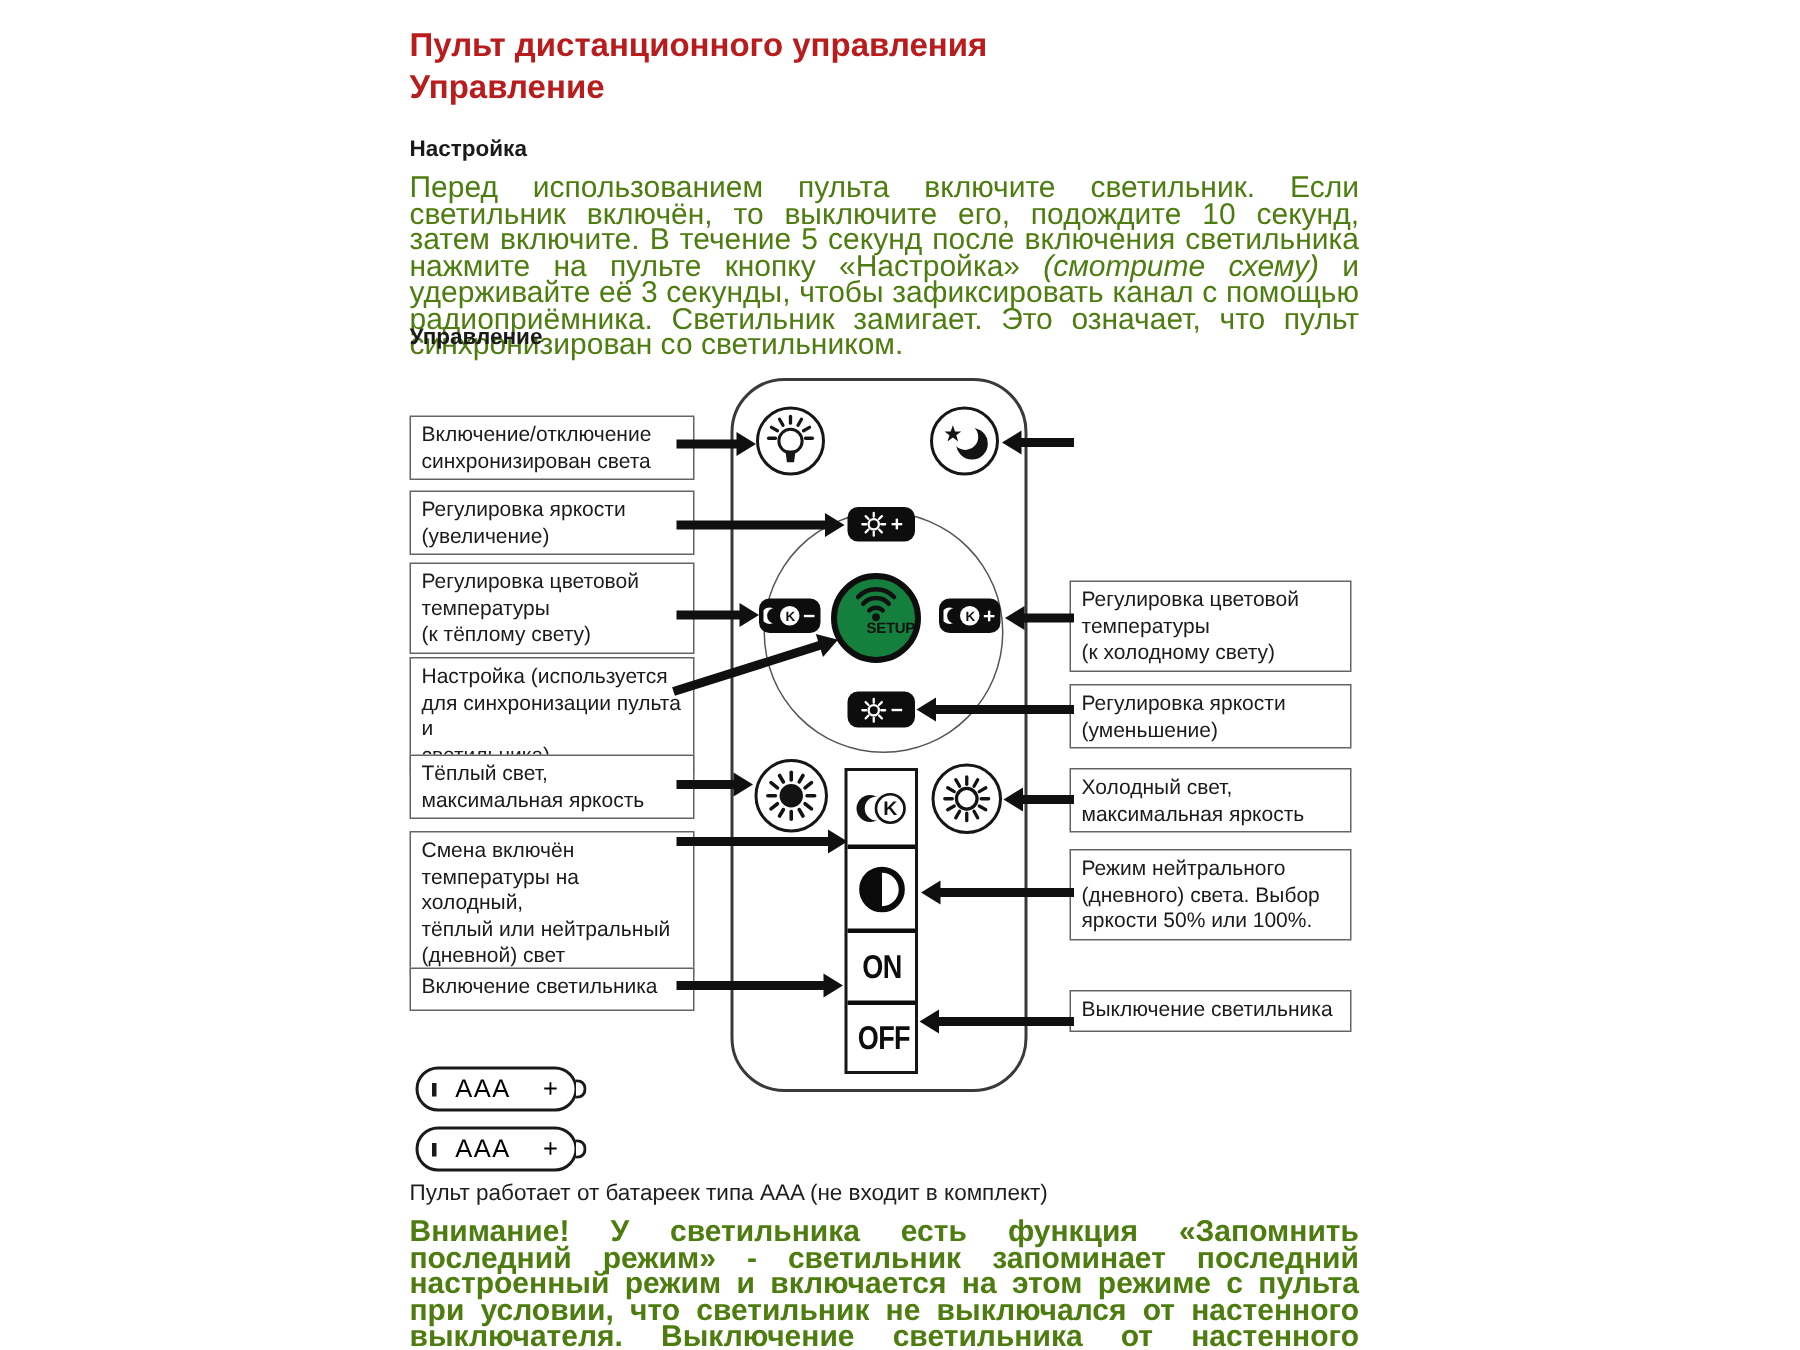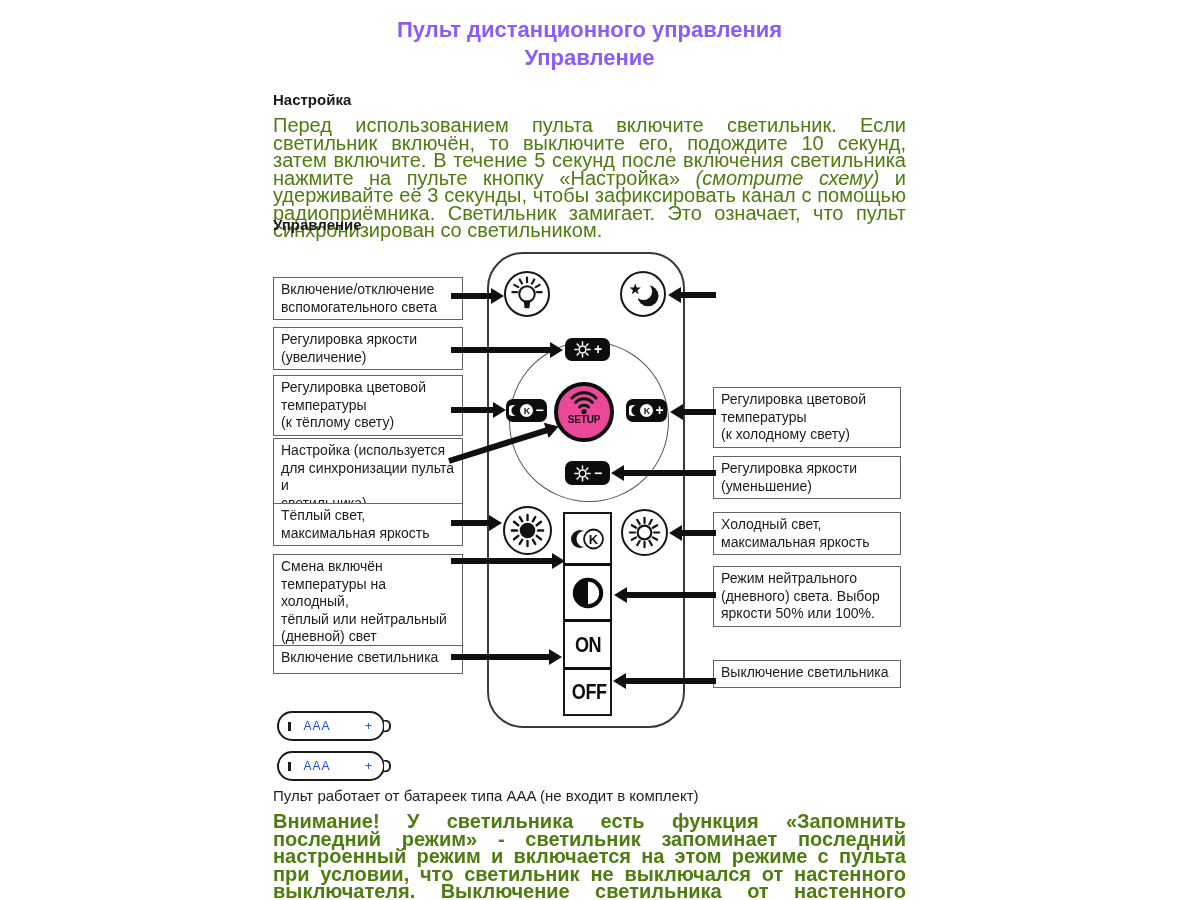--- a/index.html
+++ b/index.html
@@ -1,19 +1,19 @@
 <!DOCTYPE html>
 <html><head>
 <meta charset="utf-8">
 <style>
   html,body{margin:0;padding:0;background:#fff;}
   .page{position:relative;width:1200px;height:900px;background:#ffffff;overflow:hidden;
         font-family:"Liberation Sans","DejaVu Sans",sans-serif;color:#1c1c1c;}
-  .title{position:absolute;left:273px;top:16px;width:633px;text-align:center;
-         font-size:22px;font-weight:700;line-height:28px;color:#8b5cf6;}
+  .title{position:absolute;left:273px;top:16px;width:633px;
+         font-size:22px;font-weight:700;line-height:28px;color:#b91c1c;}
   .h{position:absolute;left:273px;font-size:15px;font-weight:700;color:#1a1a1a;}
   .para{position:absolute;left:273px;width:633px;font-size:20px;line-height:17.5px;
         text-align:justify;color:#4d7c0f;}
   .para.bold{font-weight:700;}
   .callout{position:absolute;box-sizing:border-box;border:1.5px solid #646464;background:#fff;
            padding:3px 7px;font-size:14px;line-height:17.5px;color:#1b1b1b;white-space:pre-line;}
   .callout.left{left:273px;width:190px;}
   .callout.right{left:713px;width:188px;}
   .arrow{position:absolute;height:6px;background:#101010;}
   .arrow i{position:absolute;width:0;height:0;top:-5px;border-top:8px solid transparent;border-bottom:8px solid transparent;}
@@ -24,30 +24,30 @@
   .remote-ellipse{position:absolute;left:509px;top:341px;width:160px;height:161px;box-sizing:border-box;
                   border:1.5px solid #555;border-radius:50%;background:#fff;}
   .circle-btn{position:absolute;box-sizing:border-box;border:2px solid #161616;border-radius:50%;
               background:#fff;display:flex;align-items:center;justify-content:center;}
   .pill{position:absolute;background:#0d0d0d;border-radius:7px;display:flex;align-items:center;
         justify-content:center;gap:2px;}
   .pill .sign{color:#fff;font-weight:700;font-size:14px;line-height:1;margin-top:-1px;}
   .kdisc{width:13px;height:13px;border-radius:50%;background:#fff;display:flex;align-items:center;
          justify-content:center;font-size:9px;font-weight:700;color:#111;}
   .setup-btn{position:absolute;left:554px;top:382px;width:60px;height:60px;box-sizing:border-box;
-             border:4.5px solid #0d0d0d;border-radius:50%;background:#ec4899;text-align:center;}
+             border:4.5px solid #0d0d0d;border-radius:50%;background:#15803d;text-align:right;}
   .setup-btn .wifi{display:block;margin:4px auto 0;}
   .setup-btn .lbl{display:block;font-size:10px;font-weight:700;letter-spacing:-0.2px;color:#111;margin-top:-1px;}
   .col{position:absolute;left:563px;top:512px;width:49px;height:204px;box-sizing:border-box;
        border:2px solid #161616;background:#fff;display:flex;flex-direction:column;}
   .cell{display:flex;align-items:center;justify-content:center;border-bottom:3px solid #0d0d0d;}
   .cell.last{border-bottom:none;flex:1;justify-content:flex-end;}
   .onoff{font-size:22px;font-weight:700;color:#0d0d0d;transform:scaleX(0.82);letter-spacing:-0.5px;}
   .battery{position:absolute;width:108px;height:30px;box-sizing:border-box;border:2.5px solid #1a1a1a;
-           border-radius:15px;background:#fff;display:flex;align-items:center;font-size:12px;color:#1d4ed8;}
+           border-radius:15px;background:#fff;display:flex;align-items:center;font-size:17px;color:#000000;}
   .battery .neg{width:2.5px;height:9px;background:#1a1a1a;margin-left:9px;}
   .battery .type{margin-left:13px;letter-spacing:1px;}
   .battery .pos{margin-left:auto;margin-right:11px;font-weight:400;}
   .battery .nub{position:absolute;right:-8px;top:50%;transform:translateY(-50%);width:7px;height:13px;
                 box-sizing:border-box;border:2.5px solid #1a1a1a;border-left:none;border-radius:0 6px 6px 0;background:#fff;}
   .cap{position:absolute;left:273px;font-size:15px;color:#1e1e1e;}
 </style>
 </head>
 <body>
 
@@ -211,21 +211,21 @@
     </div>
     <div class="cell" style="height:45px">
       <span class="onoff">ON</span>
     </div>
     <div class="cell last">
       <span class="onoff">OFF</span>
     </div>
   </div>
 
   <div class="callout left" style="top:277px;min-height:41px">Включение/отключение
-вспомогательного света</div>
+синхронизирован света</div>
   <div class="callout left" style="top:327px;min-height:40px">Регулировка яркости
 (увеличение)</div>
   <div class="callout left" style="top:375px;min-height:57px">Регулировка цветовой
 температуры
 (к тёплому свету)</div>
   <div class="callout left" style="top:438px;min-height:57px">Настройка (используется
 для синхронизации пульта и
 светильника)</div>
   <div class="callout left" style="top:503px;min-height:41px">Тёплый свет,
 максимальная яркость</div>

